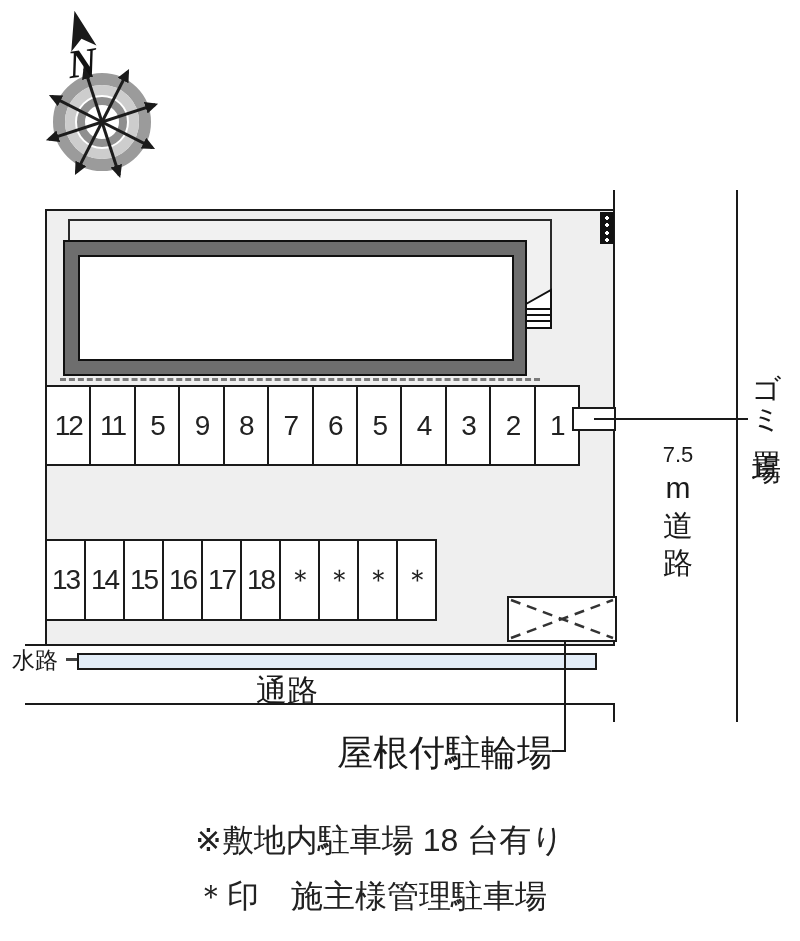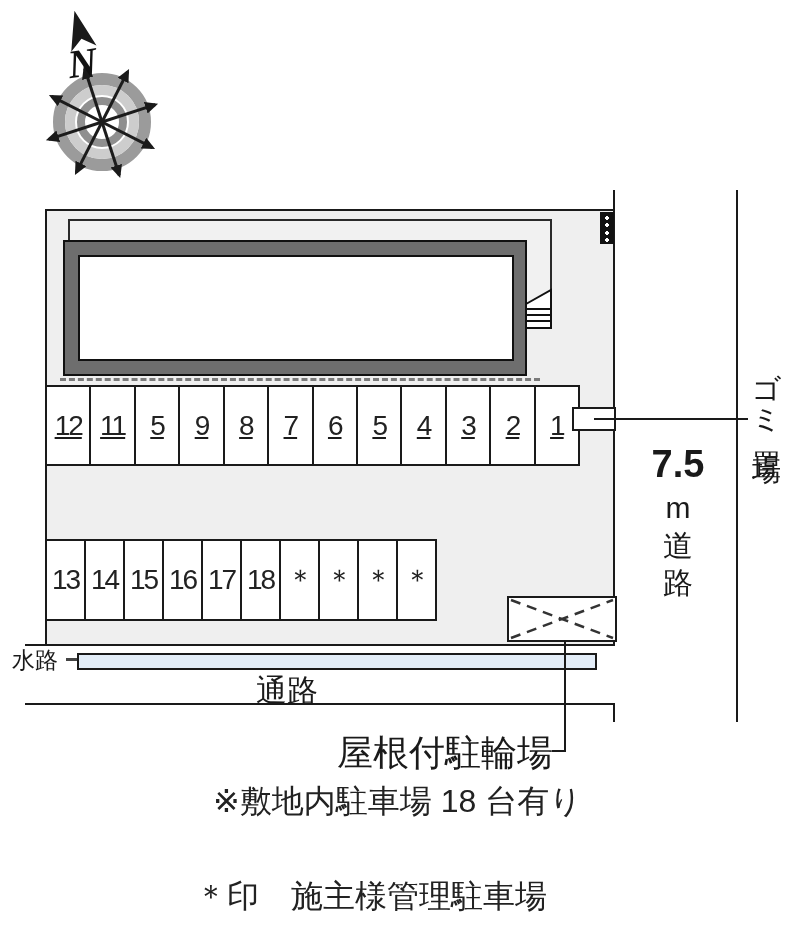--- a/index.html
+++ b/index.html
@@ -19,48 +19,48 @@
   .bldg-inner{left:78px;top:255px;width:436px;height:106px;background:#fff;border:2px solid #111;box-sizing:border-box;}
   .stairs{left:524px;top:288px;width:30px;height:42px;}
   .dashed-line{left:60px;top:378px;width:480px;height:0;border-top:3px dashed #7a7a7a;}
   .meter{left:600px;top:212px;width:14px;height:32px;background:#111;
          background-image:radial-gradient(circle 2px at 7px 6px,#fff 95%,transparent),
                           radial-gradient(circle 2px at 7px 13px,#fff 95%,transparent),
                           radial-gradient(circle 2px at 7px 21px,#fff 95%,transparent),
                           radial-gradient(circle 2px at 7px 28px,#fff 95%,transparent);}
   
   .prow{display:flex;}
-  .prow-top{left:45px;top:385px;width:535px;height:81px;text-decoration:underline;}
+  .prow-top{left:45px;top:385px;width:535px;height:81px;}
   .prow-bottom{left:45px;top:539px;width:392px;height:82px;}
   .pcell{flex:1;background:#fff;border:2px solid #1a1a1a;box-sizing:border-box;margin-left:-2px;
          display:flex;align-items:center;justify-content:center;
          font-size:28px;letter-spacing:-2px;color:#222;}
   .pcell:first-child{margin-left:0;}
   
   .garbage-box{left:572px;top:407px;width:44px;height:24px;background:#fff;border:2px solid #1a1a1a;box-sizing:border-box;z-index:5;}
   .garbage-leader{left:594px;top:418px;width:154px;height:0;border-top:2px solid #1a1a1a;z-index:6;}
   .v-label{writing-mode:vertical-rl;text-orientation:upright;font-size:29px;letter-spacing:5px;line-height:1;}
   .garbage-label{left:752px;top:352px;}
   .road-label{left:650px;top:441px;width:56px;text-align:center;font-size:30px;line-height:1.26;}
-  .road-label div:first-child{font-size:38px;font-weight:bold;}
+  .road-label div:first-child{font-size:22px;}
   
   .bike-box{left:507px;top:596px;width:110px;height:46px;background:#fff;border:2px solid #1a1a1a;box-sizing:border-box;z-index:4;}
   .bike-leader-v{left:564px;top:642px;width:0;height:110px;border-left:2px solid #1a1a1a;z-index:7;}
   .bike-leader-h{left:552px;top:750px;width:14px;height:0;border-top:2px solid #1a1a1a;z-index:7;}
   .bike-label{left:337px;top:729px;font-size:36px;}
   
   .water-label{left:12px;top:645px;font-size:23px;}
   .water-dash{left:66px;top:658px;width:13px;height:0;border-top:3px solid #444;}
   .water-band{left:77px;top:653px;width:520px;height:17px;background:#e3edf8;border:2px solid #1a1a1a;box-sizing:border-box;}
   .passage-label{left:256px;top:670px;font-size:31px;}
   .passage-line{left:25px;top:703px;width:590px;height:0;border-top:2px solid #1a1a1a;}
   .passage-tick{left:613px;top:703px;width:0;height:19px;border-left:2px solid #1a1a1a;}
   
   .note{left:195px;font-size:32px;color:#222;}
-  .note1{top:780px;margin-left:18px;}
+  .note1{top:819px;}
   .note2{top:875px;}
   
   .compass{left:40px;top:8px;width:125px;height:185px;}
 </style>
 </head>
 <body>
 
 <div class="stage">
 
   <svg class="abs compass" viewBox="0 0 125 185">

